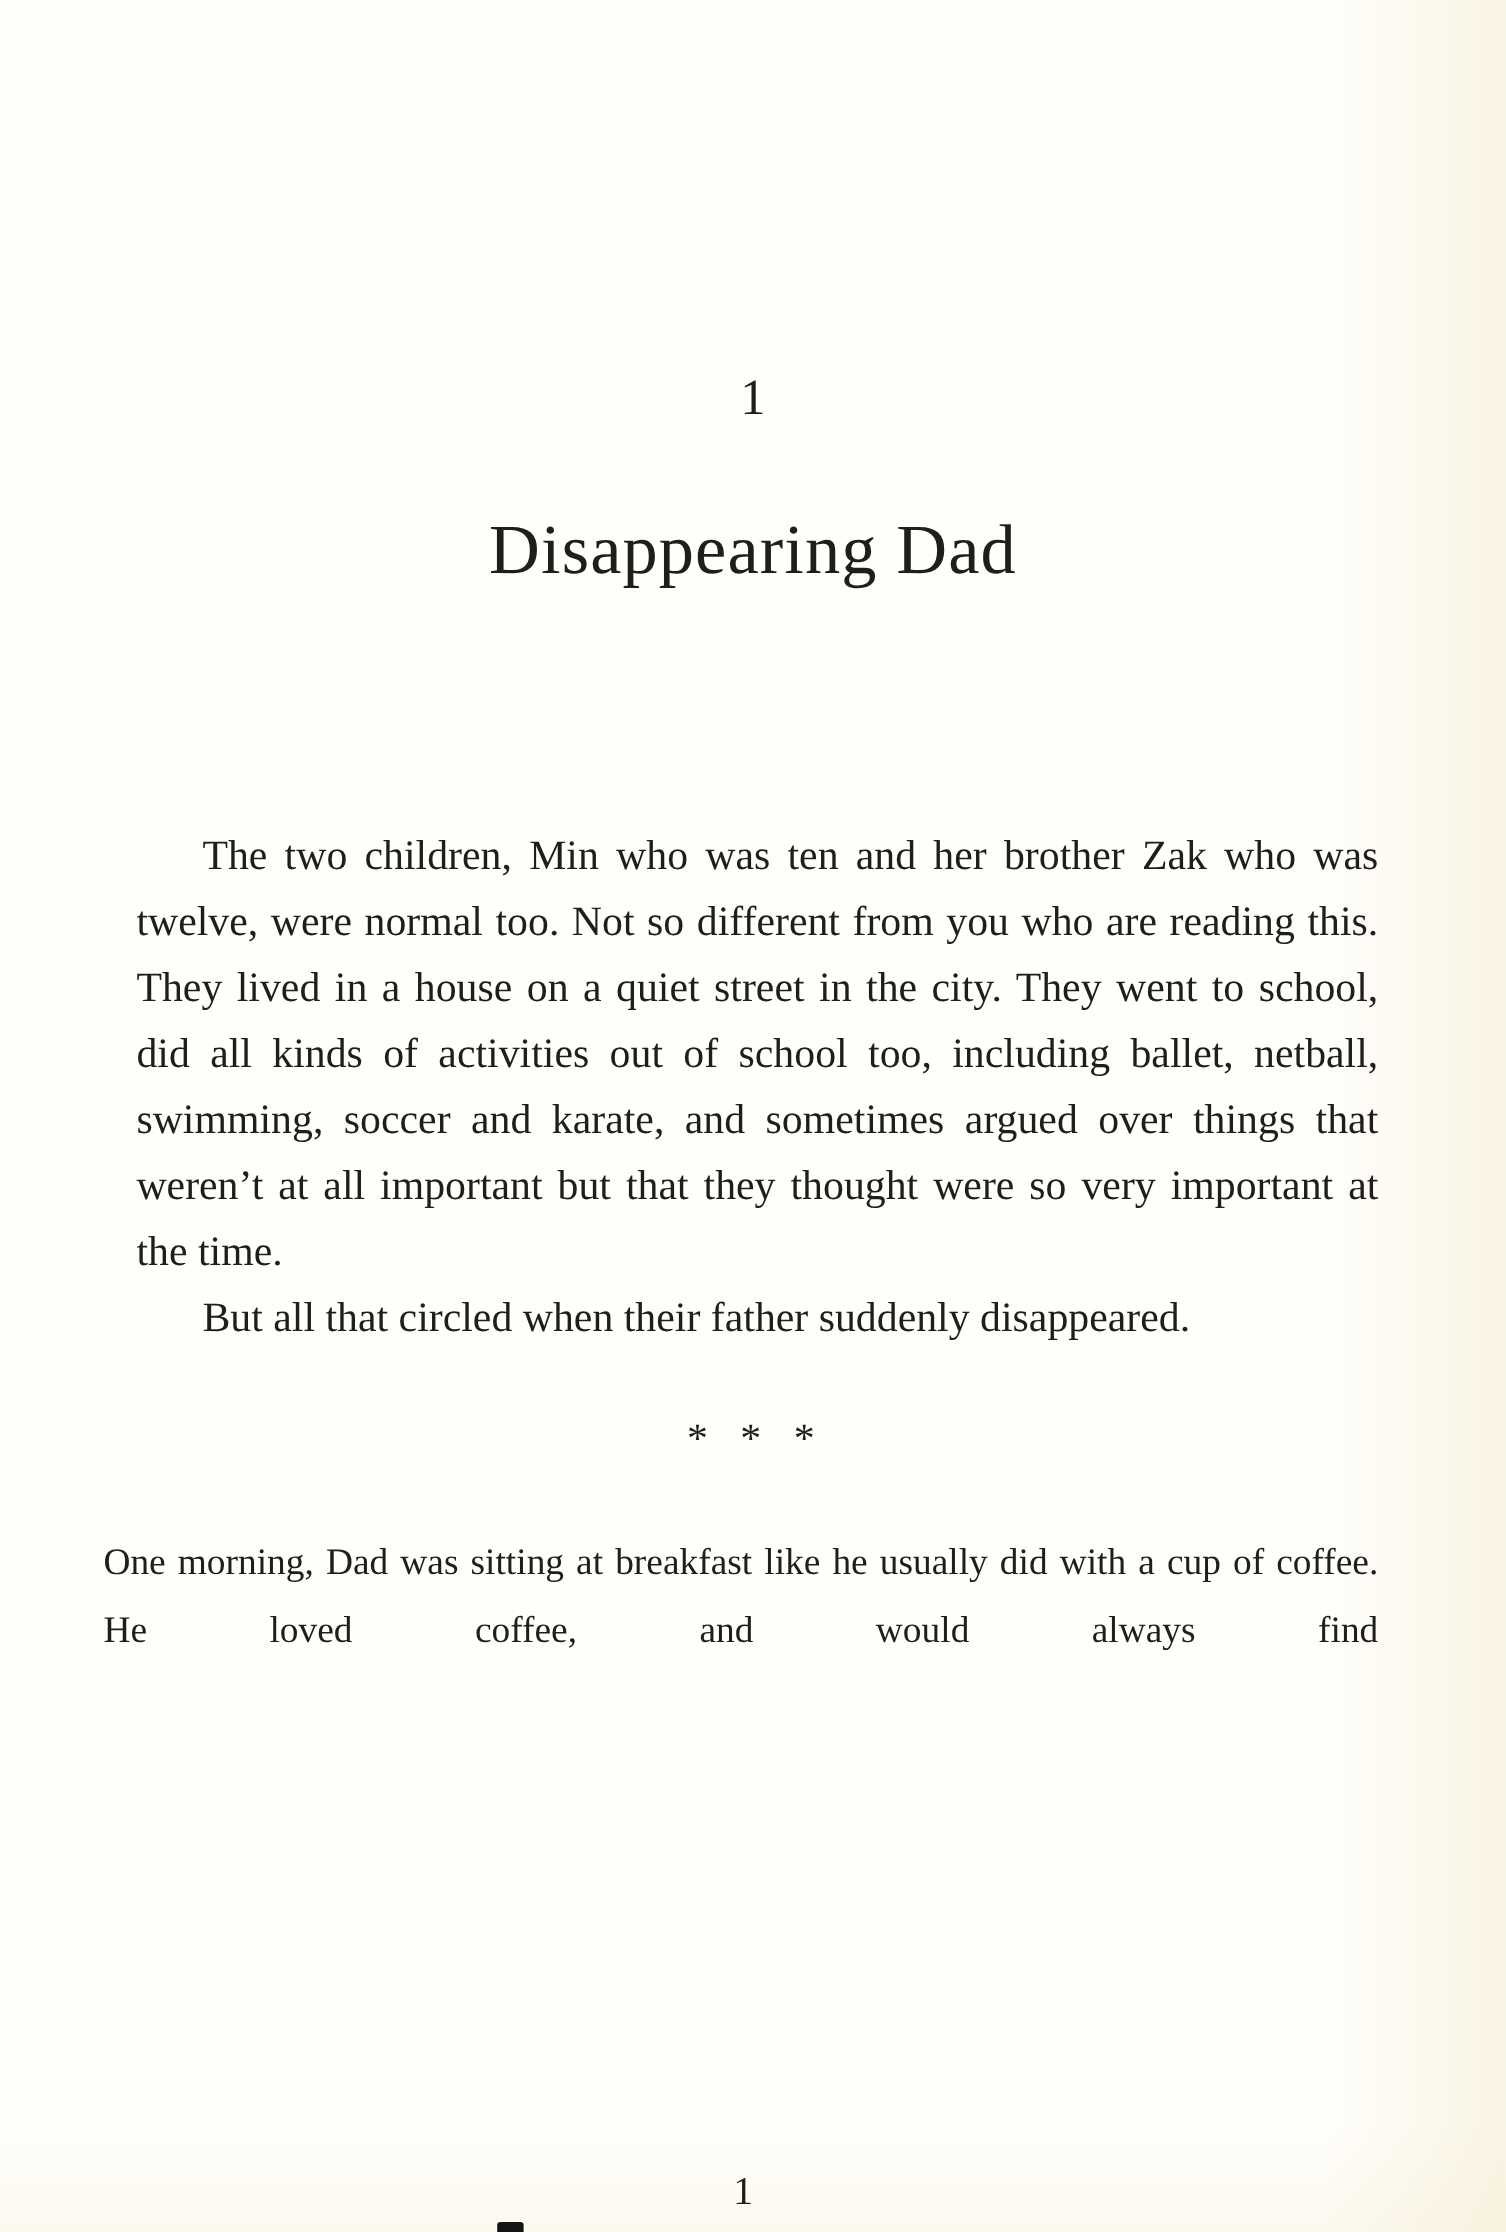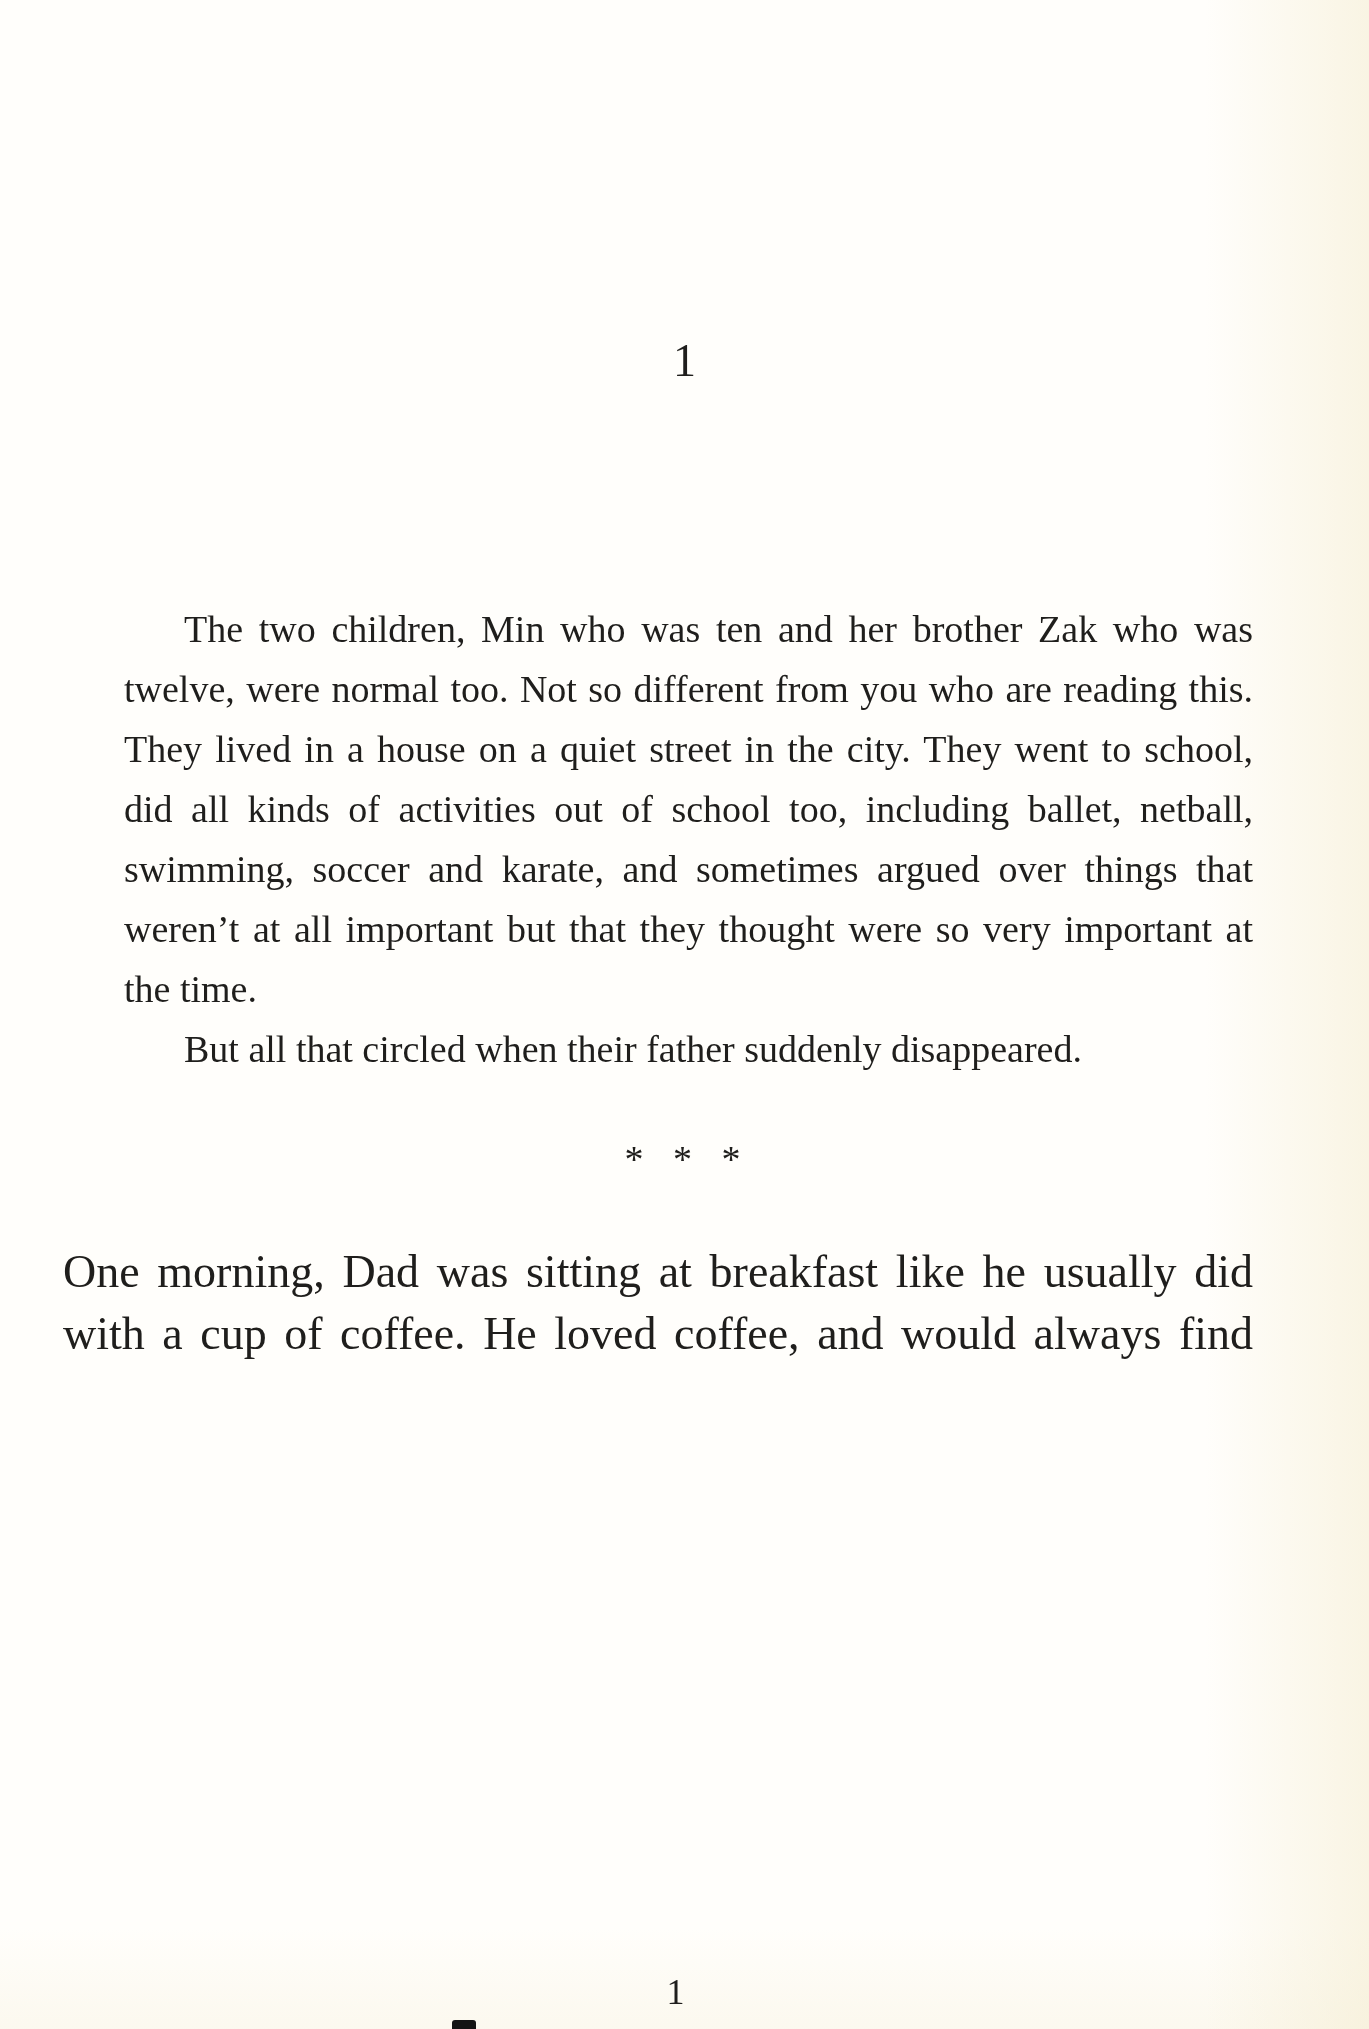--- a/index.html
+++ b/index.html
@@ -53,22 +53,22 @@
     text-indent: 60px;
   }
   .divider {
     margin-top: 58px;
     text-align: center;
     font-size: 38px;
     word-spacing: 12px;
     letter-spacing: 4px;
   }
   .after-divider {
-    margin: 60px 116px 0 63px;
-    font-size: 46px;
+    margin: 60px 116px 0 94px;
+    font-size: 34px;
     line-height: 62px;
     text-align: justify;
   }
   .after-divider p {
     margin: 0;
     text-align-last: justify;
   }
   .page-number {
     position: absolute;
     left: 0;
@@ -87,20 +87,21 @@
     border-radius: 3px 3px 0 0;
   }
 </style>
 </head>
 <body>
 
 <div class="page">
 
   <div class="chapter-number">1</div>
 
+  <h1 class="chapter-title">Disappearing Dad</h1>
 
   <div class="body-text">
     <p class="indent">The two children, Min who was ten and her brother Zak who was twelve, were normal too. Not so different from you who are reading this. They lived in a house on a quiet street in the city. They went to school, did all kinds of activities out of school too, including ballet, netball, swimming, soccer and karate, and sometimes argued over things that weren’t at all important but that they thought were so very important at the time.</p>
     <p class="indent">But all that circled when their father suddenly disappeared.</p>
   </div>
 
   <div class="divider">* * *</div>
 
   <div class="after-divider">
     <p>One morning, Dad was sitting at breakfast like he usually did with a cup of coffee. He loved coffee, and would always find</p>

